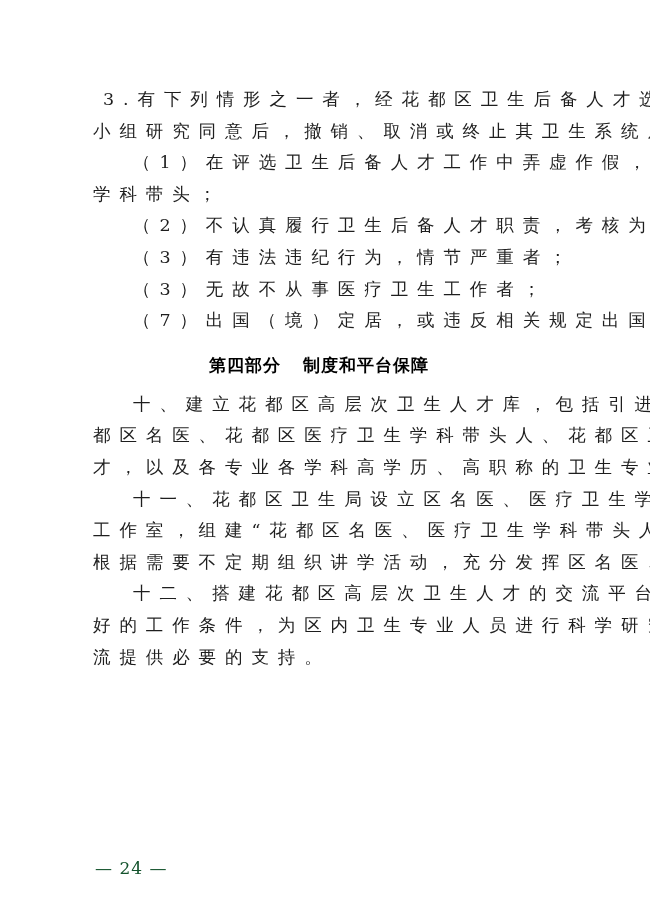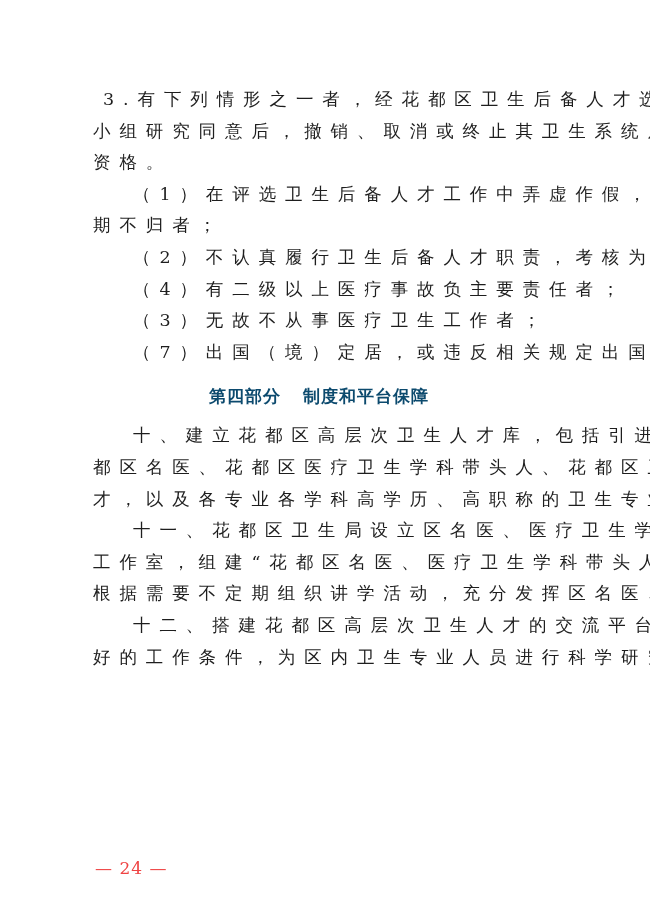--- a/index.html
+++ b/index.html
@@ -32,57 +32,56 @@
     .indent-2 { padding-left: 40px; }
     .heading {
       display: block;
       text-align: center;
       font-family: "DejaVu Sans", "Liberation Sans", sans-serif;
       font-weight: bold;
       font-size: 17px;
       line-height: 44px;
       letter-spacing: 1px;
       margin: 6px 0 2px 0;
-      color: #0c4a6e;
+      color: #000000;
     }
     .heading .gap {
       display: inline-block;
       width: 22px;
     }
     .page-number {
       position: absolute;
       left: 95px;
       top: 858px;
       font-family: "DejaVu Serif", "Liberation Serif", serif;
       font-size: 17px;
       letter-spacing: 1px;
-      color: #ef4444;
+      color: #14532d;
     }
   </style>
 </head>
 <body>
 
 <div class="page">
 
   <div>
     <span class="line indent-1">3.有下列情形之一者，经花都区卫生后备人才选拔工作</span>
     <span class="line">小组研究同意后，撤销、取消或终止其卫生系统后备人才的</span>
-    <span class="line">资格。</span>
   </div>
 
   <div>
     <div>
       <span class="line indent-2">（1）在评选卫生后备人才工作中弄虚作假，不符合评</span>
-      <span class="line">期不归者；</span>
+      <span class="line">学科带头；</span>
     </div>
     <div>
       <span class="line indent-2">（2）不认真履行卫生后备人才职责，考核为不称职者；</span>
     </div>
     <div>
-      <span class="line indent-2">（4）有二级以上医疗事故负主要责任者；</span>
+      <span class="line indent-2">（3）有违法违纪行为，情节严重者；</span>
     </div>
     <div>
       <span class="line indent-2">（3）无故不从事医疗卫生工作者；</span>
     </div>
     <div>
       <span class="line indent-2">（7）出国（境）定居，或违反相关规定出国（境）逾</span>
     </div>
   </div>
 
   <div class="heading">
@@ -97,17 +96,18 @@
 
   <div>
     <span class="line indent-2">十一、花都区卫生局设立区名医、医疗卫生学科带头人</span>
     <span class="line">工作室，组建“花都区名医、医疗卫生学科带头人讲学团”，</span>
     <span class="line">根据需要不定期组织讲学活动，充分发挥区名医、学科带头</span>
   </div>
 
   <div>
     <span class="line indent-2">十二、搭建花都区高层次卫生人才的交流平台，创造良</span>
     <span class="line">好的工作条件，为区内卫生专业人员进行科学研究和技术交</span>
+    <span class="line">流提供必要的支持。</span>
   </div>
 
 </div>
 
 <div class="page-number">— 24 —</div>
 
 </body></html>

